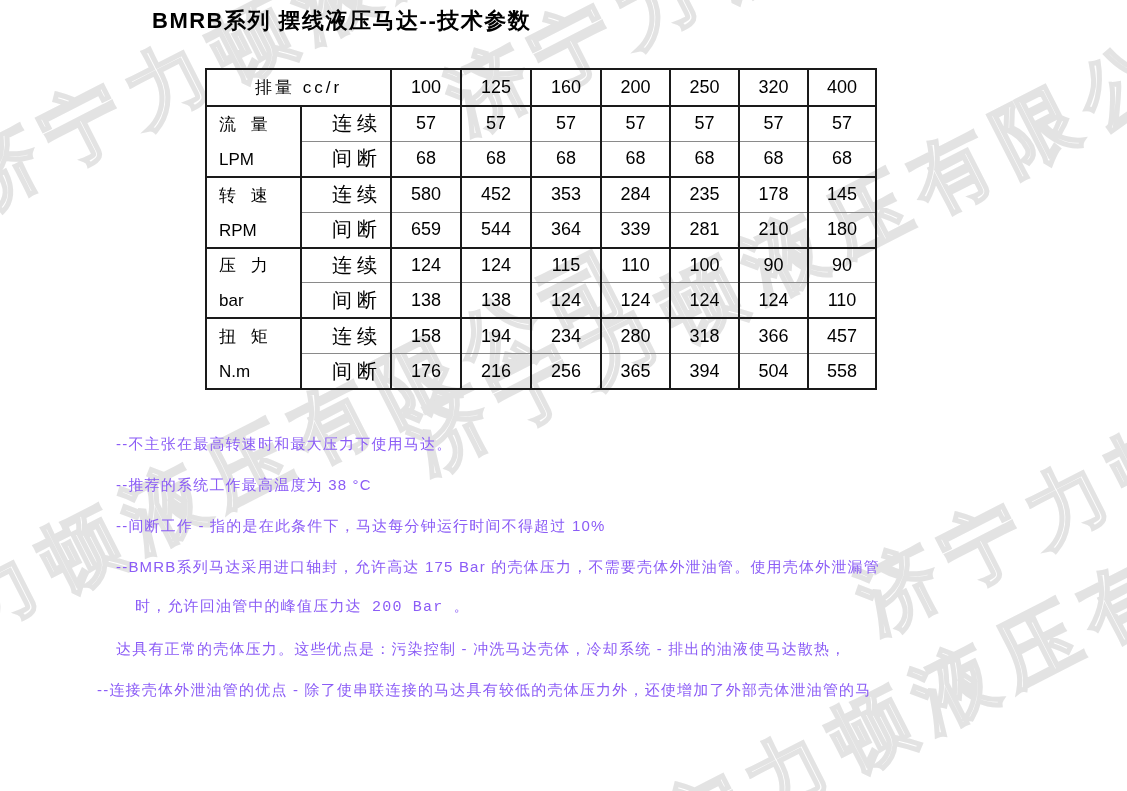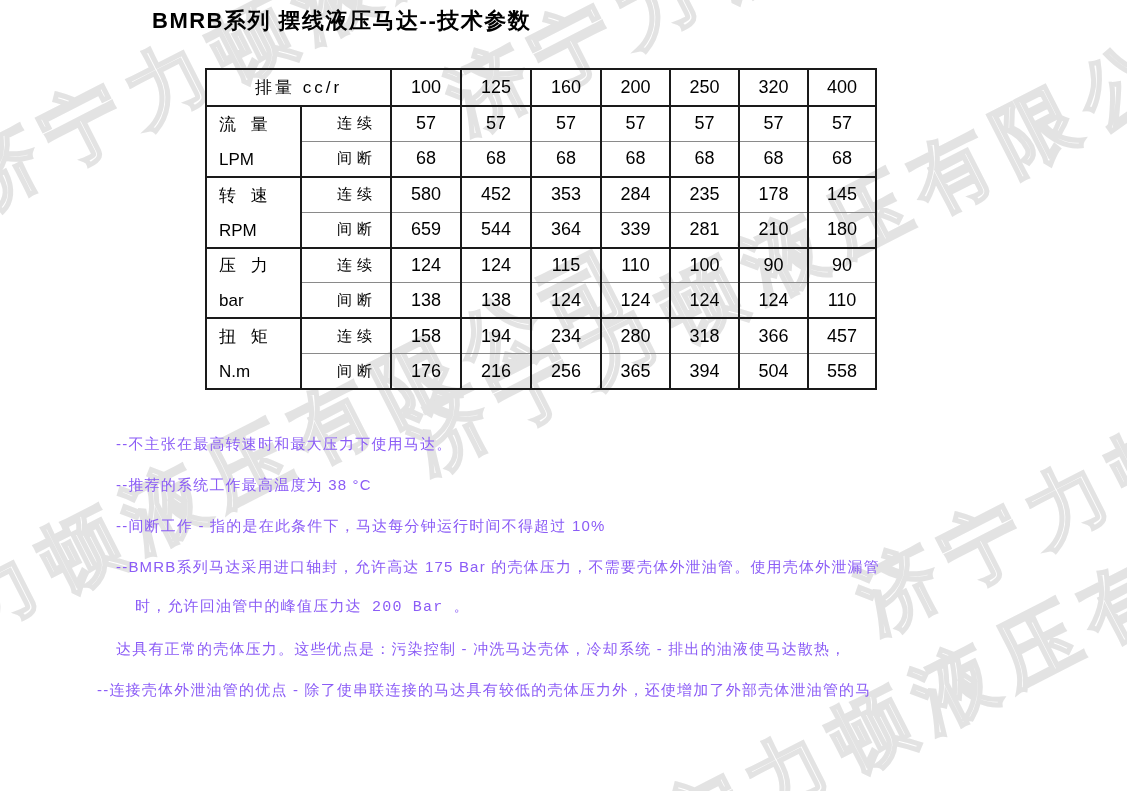--- a/index.html
+++ b/index.html
@@ -32,21 +32,21 @@
   table.spec{
     border-collapse:collapse;table-layout:fixed;width:670px;height:322px;
     background:transparent;
   }
   table.spec th,table.spec td{
     border:2px solid #1a1a1a;padding:0;text-align:center;vertical-align:middle;
     font-size:18px;font-weight:normal;color:#000;background:transparent;
   }
   table.spec tr.hdr{height:37px;margin-left:17px;}
   table.spec .cn{font-size:17px;letter-spacing:3px;}
-  table.spec .mode{font-size:15px;letter-spacing:5px;padding-left:22px;}
+  table.spec .mode{font-size:20px;letter-spacing:5px;padding-left:22px;}
   table.spec td.sub-top{border-top:1px solid #8a8a8a;}
   table.spec td.sub-bottom{border-bottom:1px solid #8a8a8a;}
   table.spec td.grp{
     text-align:left;padding-left:12px;vertical-align:middle;
   }
   table.spec td.grp .gname{font-size:17px;letter-spacing:5px;margin-bottom:14px;}
   table.spec td.grp .gunit{font-size:17px;letter-spacing:0;}
   
   .notes{position:absolute;left:97px;top:436px;width:870px;z-index:2;}
   .note-item{margin-bottom:8px;}

